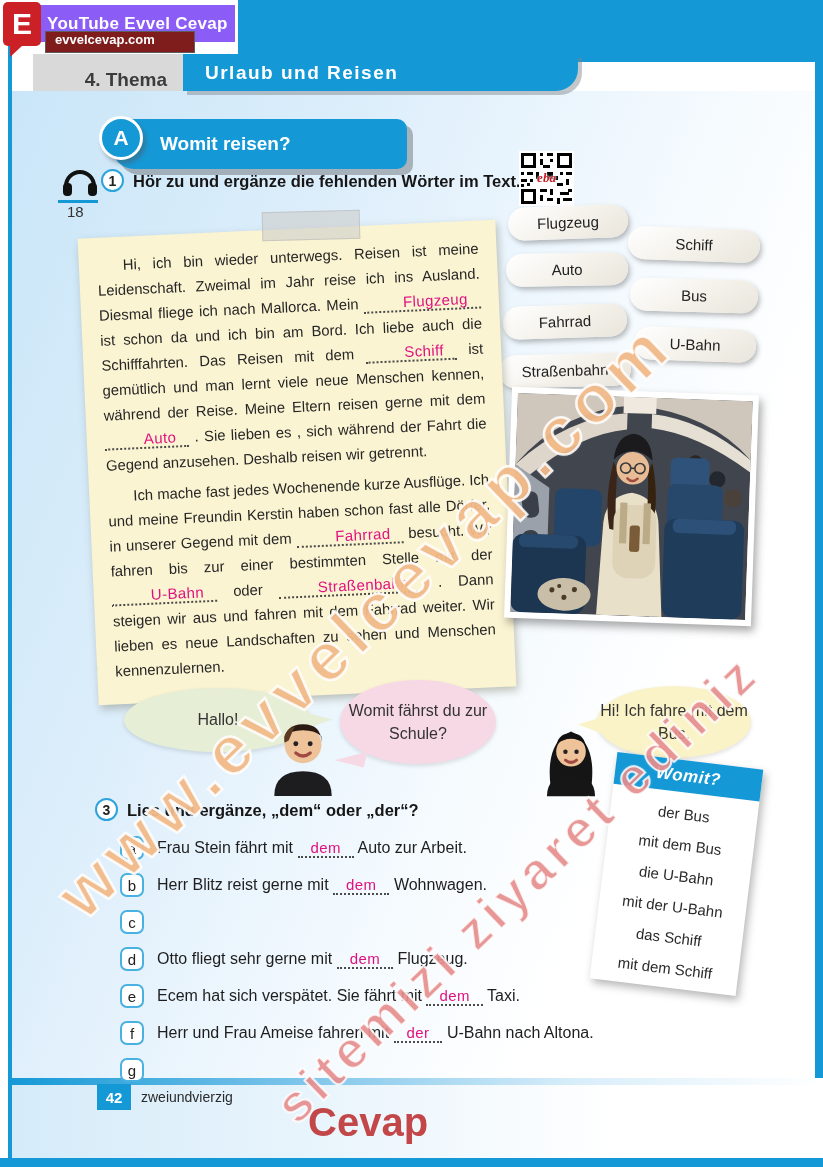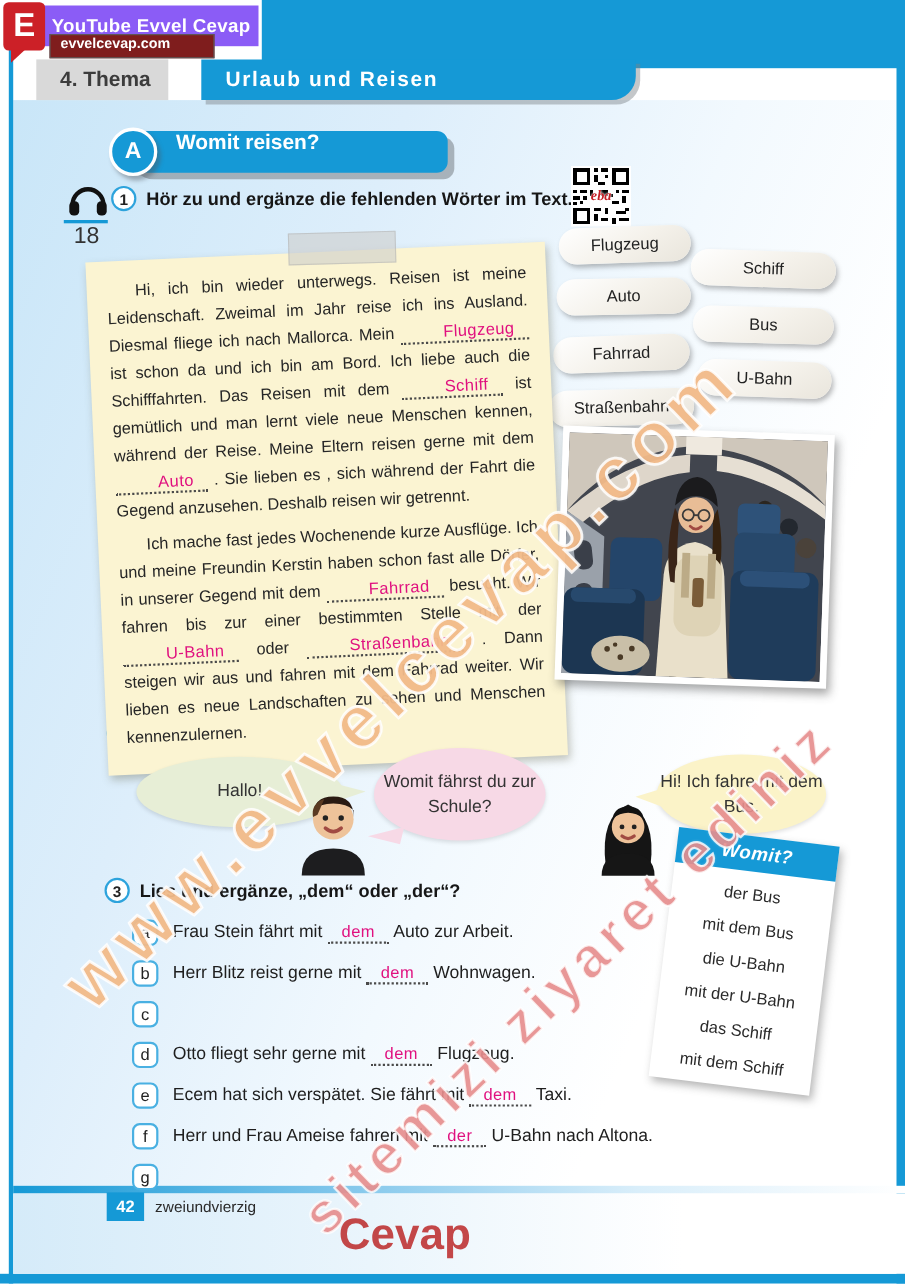--- a/index.html
+++ b/index.html
@@ -13,60 +13,60 @@
   .bottom-bar{left:0;top:1158px;width:823px;height:9px;background:#1599d6;}
   .content-bg{left:12px;top:91px;width:811px;height:987px;
       background:linear-gradient(112deg,#c9e6f8 0%,#ddeefb 30%,#f2f9fe 55%,#ffffff 75%);}
 
   
   .blue-top-band{left:238px;top:0;width:585px;height:62px;background:#1599d6;}
   .blue-banner{left:183px;top:54px;width:395px;height:37px;background:#1599d6;
       border-radius:0 0 22px 0;box-shadow:4px 4px 0 rgba(125,130,136,.45);
       display:flex;align-items:center;padding-left:22px;box-sizing:border-box;}
   .blue-banner span{color:#fff;font-size:19px;font-weight:bold;letter-spacing:1.5px;}
-  .thema-bar{left:33px;top:54px;width:120px;height:37px;background:#d9d9d9;
-      display:flex;align-items:center;justify-content:flex-end;padding-right:16px;box-sizing:border-box;}
+  .thema-bar{left:33px;top:54px;width:150px;height:37px;background:#d9d9d9;
+      display:flex;align-items:flex-end;justify-content:flex-end;padding-right:16px;box-sizing:border-box;}
   .thema-bar span{font-size:19px;font-weight:bold;color:#3c3c3c;}
   .yt-bar{left:33px;top:5px;width:202px;height:37px;background:#8b5cf6;
       display:flex;align-items:center;padding-left:14px;box-sizing:border-box;z-index:5;}
   .yt-bar span{color:#fff;font-size:17px;font-weight:bold;letter-spacing:.3px;}
   .site-bar{left:45px;top:31px;width:150px;height:22px;background:#7f1d1d;border:1px solid #5c5c5c;
       display:flex;align-items:flex-start;padding-left:9px;box-sizing:border-box;z-index:6;}
   .site-bar span{color:#fff;font-size:13px;font-weight:bold;}
   .e-badge{left:3px;top:2px;width:38px;height:44px;background:#cc2027;border-radius:5px;z-index:7;
       display:flex;align-items:center;justify-content:center;}
   .e-badge span{color:#fff;font-size:30px;font-weight:bold;}
   .e-badge::after{content:"";position:absolute;left:7px;bottom:-11px;width:0;height:0;
       border-top:12px solid #cc2027;border-right:13px solid transparent;}
 
   
-  .section-a{left:112px;top:119px;width:295px;height:38px;background:#1599d6;
+  .section-a{left:112px;top:119px;width:295px;height:50px;background:#1599d6;
       border-radius:8px 10px 10px 22px;box-shadow:6px 6px 0 rgba(110,116,122,.5);
-      display:flex;align-items:flex-start;padding-left:48px;box-sizing:border-box;z-index:3;}
+      display:flex;align-items:center;padding-left:48px;box-sizing:border-box;z-index:3;}
   .section-a span{color:#fff;font-size:19px;font-weight:bold;}
   .a-circle{left:99px;top:116px;width:44px;height:44px;border-radius:50%;background:#1599d6;
       border:3px solid #fff;box-sizing:border-box;display:flex;align-items:center;justify-content:center;
       z-index:4;box-shadow:3px 4px 4px rgba(80,85,90,.45);}
   .a-circle span{color:#fff;font-size:21px;font-weight:bold;}
 
   
   .num-circle{width:23px;height:23px;border-radius:50%;background:#fff;border:2px solid #2da3dc;
       box-sizing:border-box;display:inline-flex;align-items:center;justify-content:center;
       font-size:14px;font-weight:bold;color:#222;}
   .ex-title{font-size:16.5px;font-weight:bold;color:#161616;}
   .ex1-circle{left:101px;top:169px;}
   .ex1-title{left:133px;top:172px;}
   .ex2-circle{left:97px;top:655px;}
   .ex2-title{left:129px;top:658px;}
   .ex3-circle{left:95px;top:798px;}
   .ex3-title{left:127px;top:801px;}
 
   .headphone{left:60px;top:164px;width:40px;height:34px;}
   .audio-line{left:58px;top:200px;width:40px;height:3px;background:#1599d6;}
-  .audio-num{left:67px;top:203px;font-size:21px;color:#333;}
+  .audio-num{left:67px;top:203px;font-size:15px;color:#333;}
 
   .qr{left:519px;top:151px;width:55px;height:55px;}
   .qr-label{position:absolute;left:50%;top:50%;transform:translate(-50%,-55%);
       color:#c41f26;font-size:13px;font-weight:bold;font-family:"Liberation Serif",serif;
       font-style:italic;text-shadow:0 0 2px #fff,0 0 2px #fff;}
 
   
   .word-cards{left:0;top:0;width:823px;height:0;z-index:2;}
   .word-card{position:absolute;height:33px;border-radius:17px;
       background:linear-gradient(150deg,#ffffff 0%,#f4f1ea 55%,#e9e5dc 100%);

